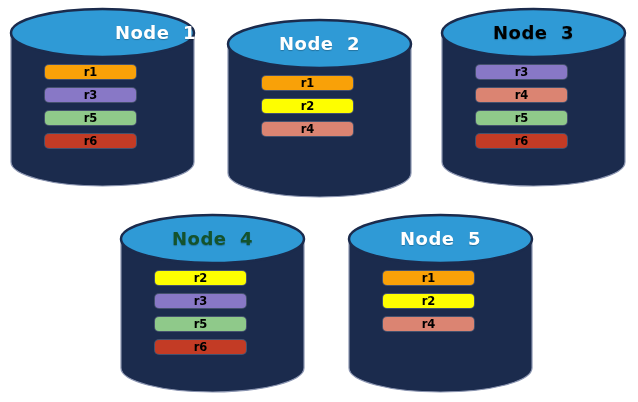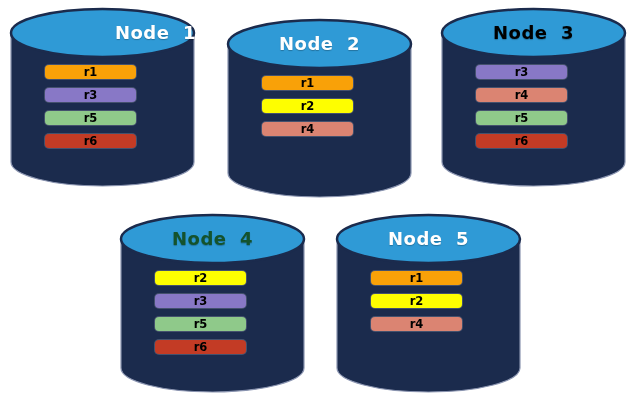--- a/index.html
+++ b/index.html
@@ -109,21 +109,21 @@
     </svg>
     <div class="node-label" style="color: #14532d;">Node  4</div>
     <div class="bars">
         <div class="bar" style="background: rgb(254, 254, 0); color: rgb(0, 0, 0);">r2</div>
         <div class="bar" style="background: rgb(136, 120, 198); color: rgb(0, 0, 0);">r3</div>
         <div class="bar" style="background: rgb(143, 201, 138); color: rgb(0, 0, 0);">r5</div>
         <div class="bar" style="background: rgb(195, 59, 37); color: rgb(0, 0, 0);">r6</div>
       </div>
   </div>
 
-  <div class="node" style="left: 335px; top: 213px;">
+  <div class="node" style="left: 347px; top: 213px;">
     <svg class="cyl" width="187" height="181" viewBox="0 0 187 181">
       <path class="body" d="M 2,26 A 91.5,24 0 0 1 185,26 L 185,155 A 91.5,24 0 0 1 2,155 Z" stroke-width="1.2" fill="#1B2B4D" stroke="#8A94B0"></path>
       <ellipse class="top" cx="93.5" cy="26" rx="91.5" ry="24" stroke-width="2.5" fill="#2F9AD6" stroke="#1B2B4D"></ellipse>
     </svg>
     <div class="node-label" style="color: rgb(255, 255, 255);">Node  5</div>
     <div class="bars">
         <div class="bar" style="background: rgb(249, 161, 8); color: rgb(0, 0, 0);">r1</div>
         <div class="bar" style="background: rgb(254, 254, 0); color: rgb(0, 0, 0);">r2</div>
         <div class="bar" style="background: rgb(219, 132, 114); color: rgb(0, 0, 0);">r4</div>
       </div>

